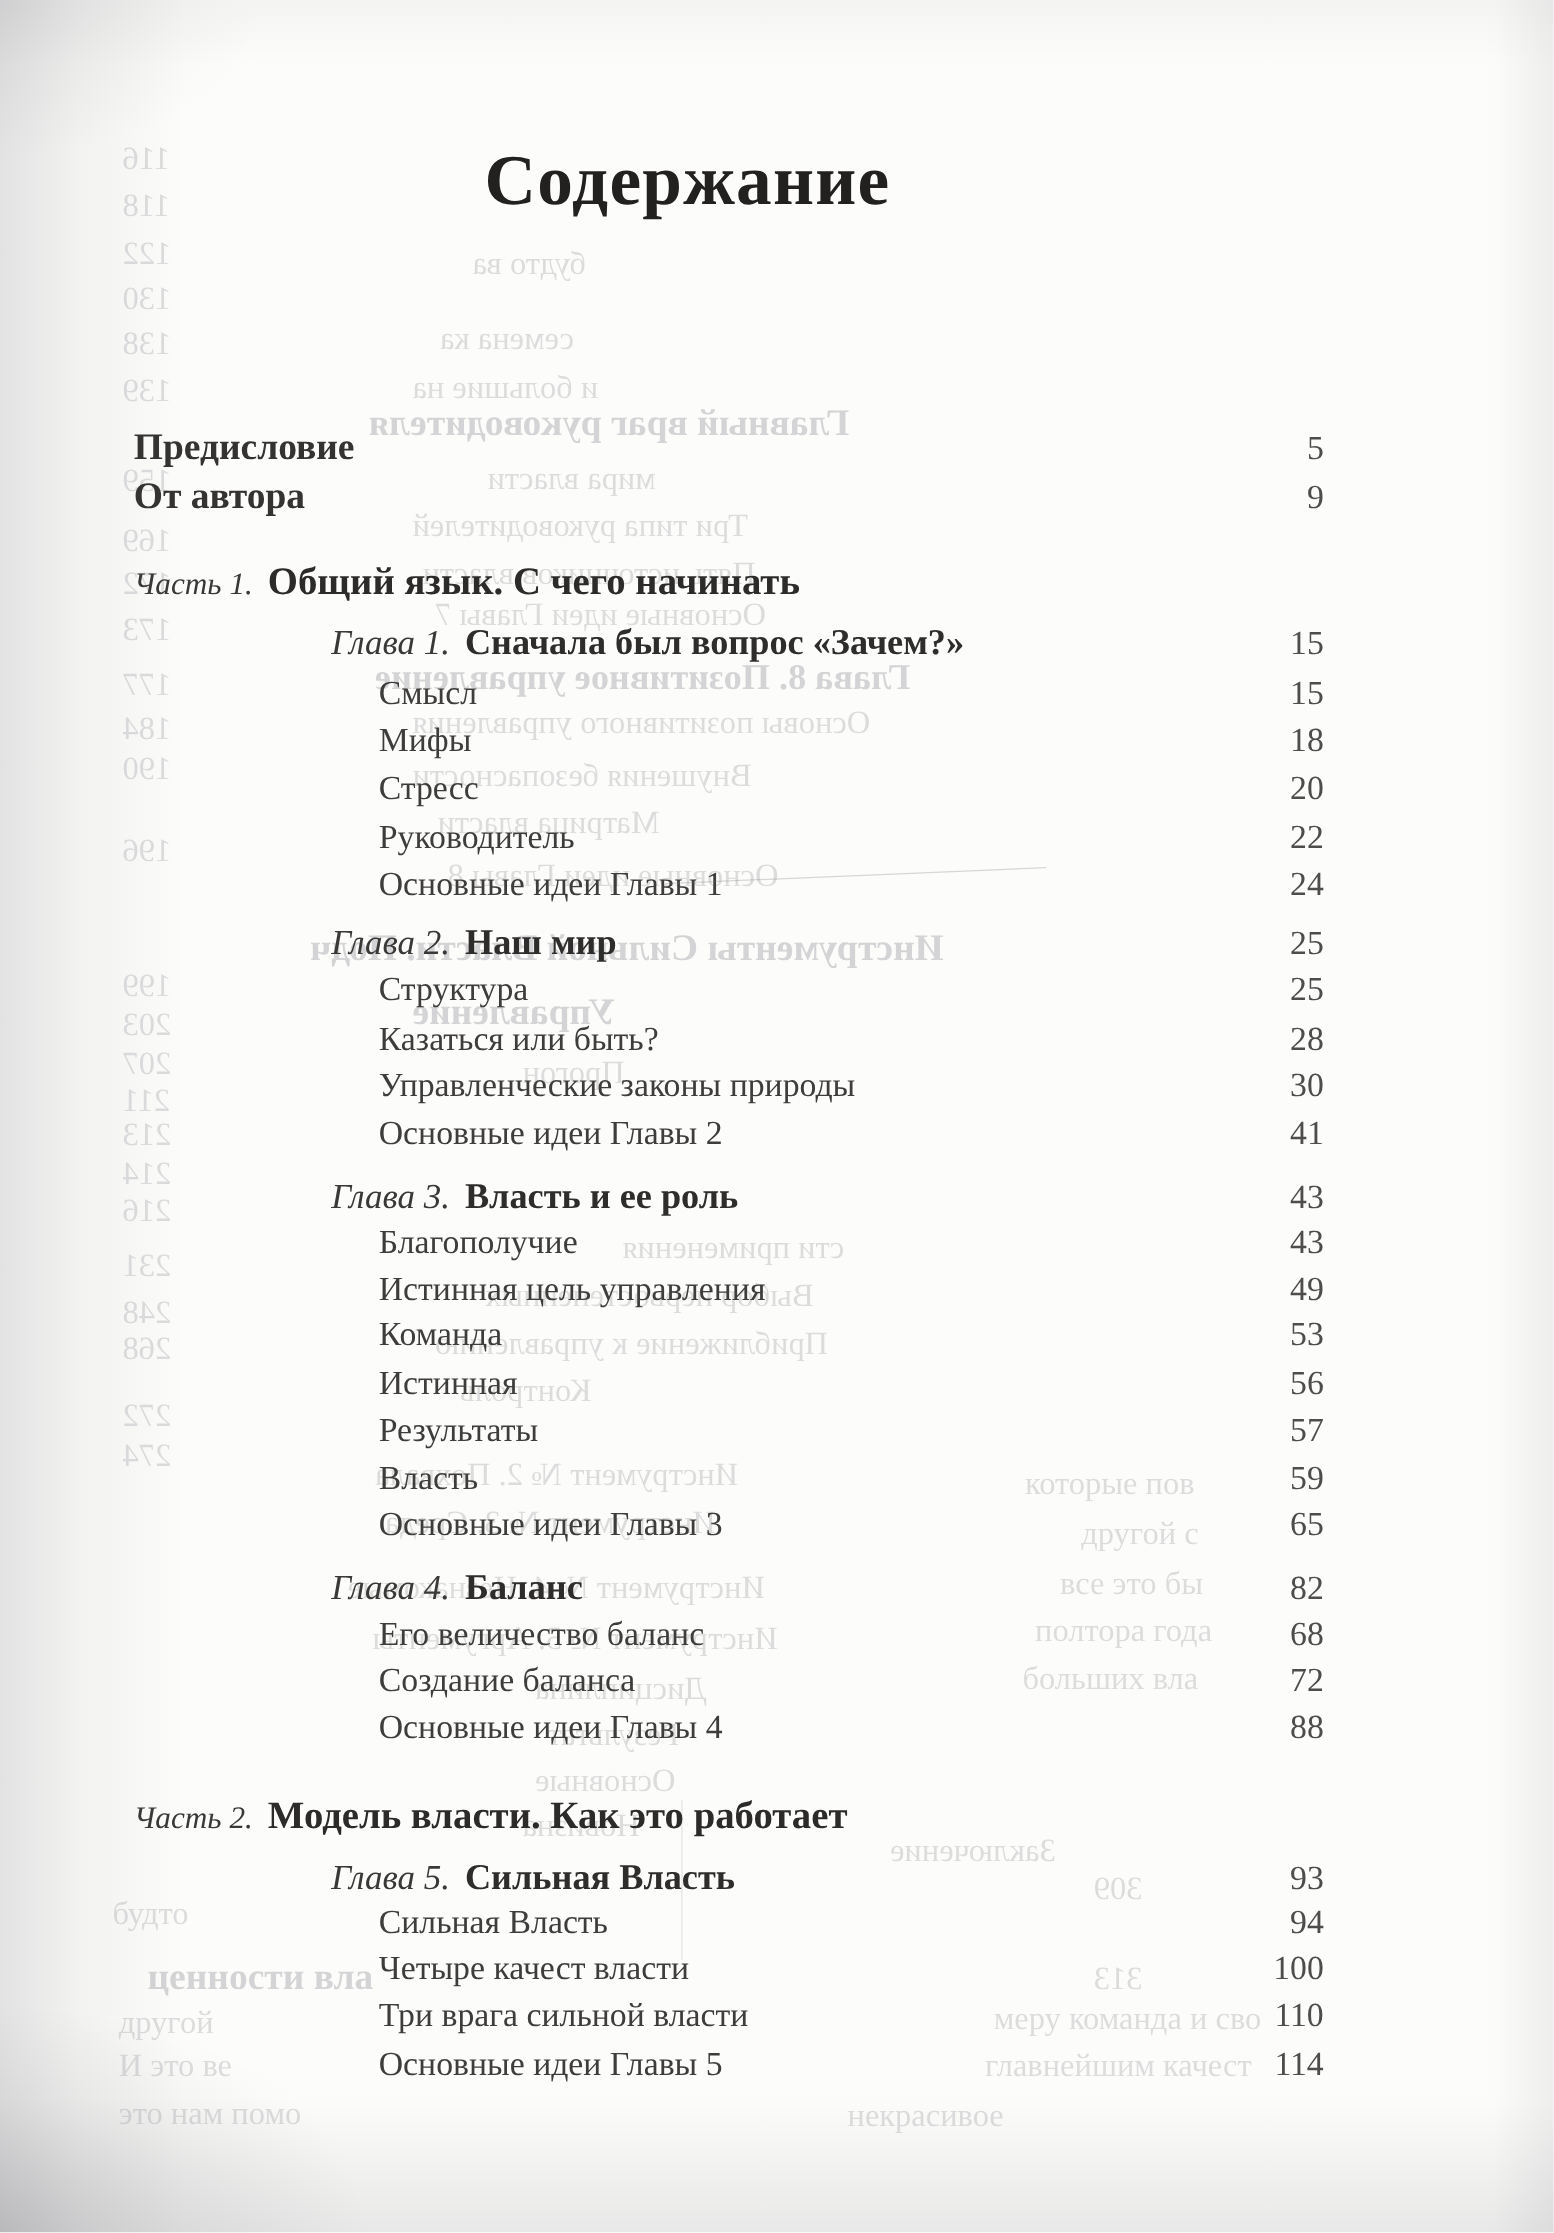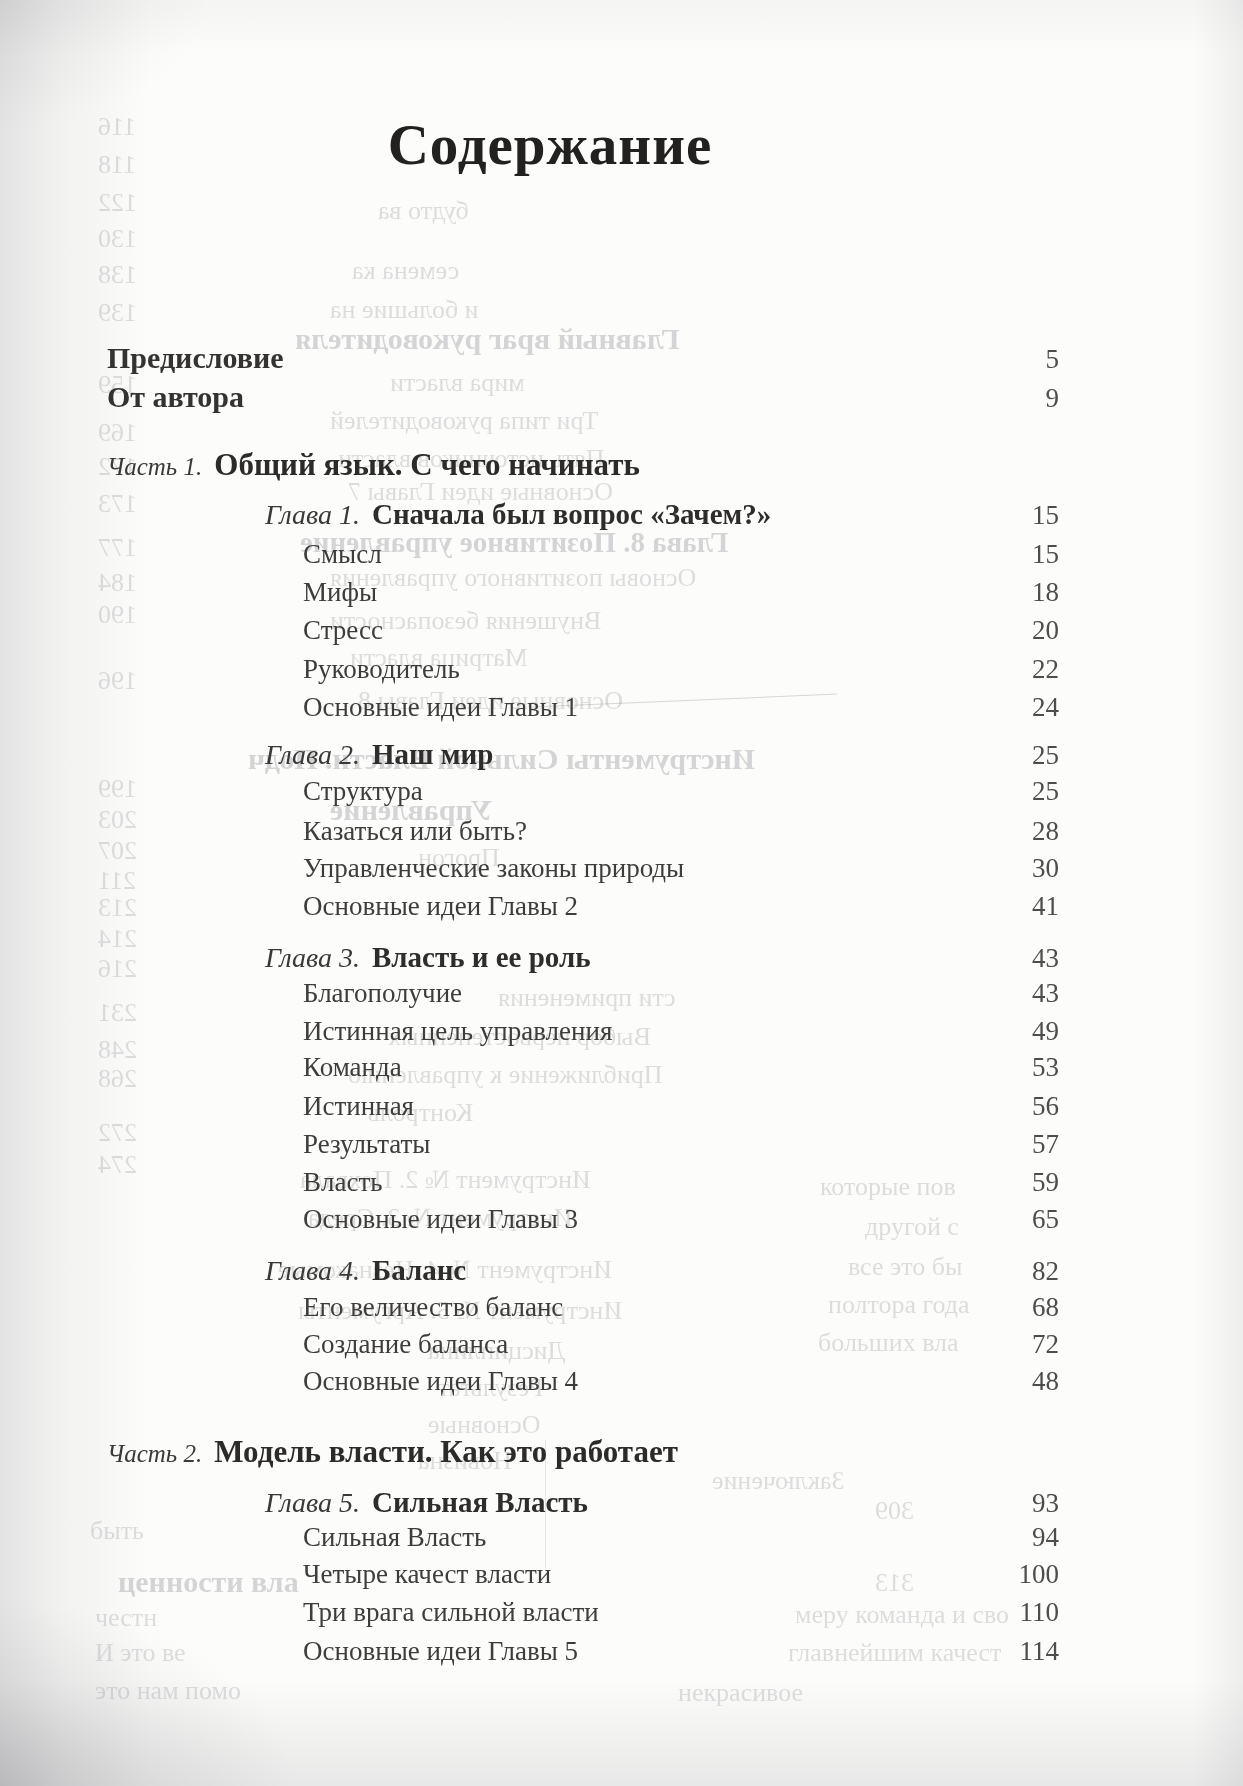--- a/index.html
+++ b/index.html
@@ -111,23 +111,23 @@
       <span class="frag mir" style="left: 428px; top: 1336px;">Дисциплина</span>
       <span class="frag mir" style="left: 438px; top: 1373px;">Результат</span>
       <span class="frag mir" style="left: 428px; top: 1410px;">Основные</span>
       <span class="frag mir" style="left: 418px; top: 1446px;">Новизна</span>
       <span class="frag mir" style="left: 712px; top: 1466px;">Заключение</span>
       <span class="frag" style="left: 820px; top: 1172px;">которые пов</span>
       <span class="frag" style="left: 865px; top: 1212px;">другой с</span>
       <span class="frag" style="left: 848px; top: 1252px;">все это бы</span>
       <span class="frag" style="left: 828px; top: 1290px;">полтора года</span>
       <span class="frag" style="left: 818px; top: 1328px;">больших вла</span>
-      <span class="frag" style="left: 90px; top: 1516px;">быть</span>
+      <span class="frag" style="left: 90px; top: 1516px;">будто</span>
       <span class="frag b" style="left: 118px; top: 1565px; font-size: 30px;">ценности вла</span>
-      <span class="frag" style="left: 95px; top: 1603px;">честн</span>
+      <span class="frag" style="left: 95px; top: 1603px;">другой</span>
       <span class="frag" style="left: 95px; top: 1638px;">И это ве</span>
       <span class="frag" style="left: 95px; top: 1676px;">это нам помо</span>
       <span class="frag" style="left: 795px; top: 1600px;">меру команда и сво</span>
       <span class="frag" style="left: 788px; top: 1638px;">главнейшим качест</span>
       <span class="frag" style="left: 678px; top: 1678px;">некрасивое</span>
     </div>
 
   <div class="title">Содержание</div>
 
   <div class="toc">
@@ -232,21 +232,21 @@
     <div class="row item" style="top:1292px;left:303px">
       <span class="lbl"><span class="ttl">Его величество баланс</span></span>
       <span class="pg">68</span>
     </div>
     <div class="row item" style="top:1329px;left:303px">
       <span class="lbl"><span class="ttl">Создание баланса</span></span>
       <span class="pg">72</span>
     </div>
     <div class="row item" style="top:1366px;left:303px">
       <span class="lbl"><span class="ttl">Основные идеи Главы 4</span></span>
-      <span class="pg">48</span>
+      <span class="pg">88</span>
     </div>
 
     <div class="row part" style="top:1434px;left:107px">
       <span class="lbl"><span class="pfx">Часть 2.</span><span class="ttl">Модель власти. Как это работает</span></span>
       <span class="pg"></span>
     </div>
 
     <div class="row chapter" style="top:1486px;left:265px">
       <span class="lbl"><span class="pfx">Глава 5.</span><span class="ttl">Сильная Власть</span></span>
       <span class="pg">93</span>

